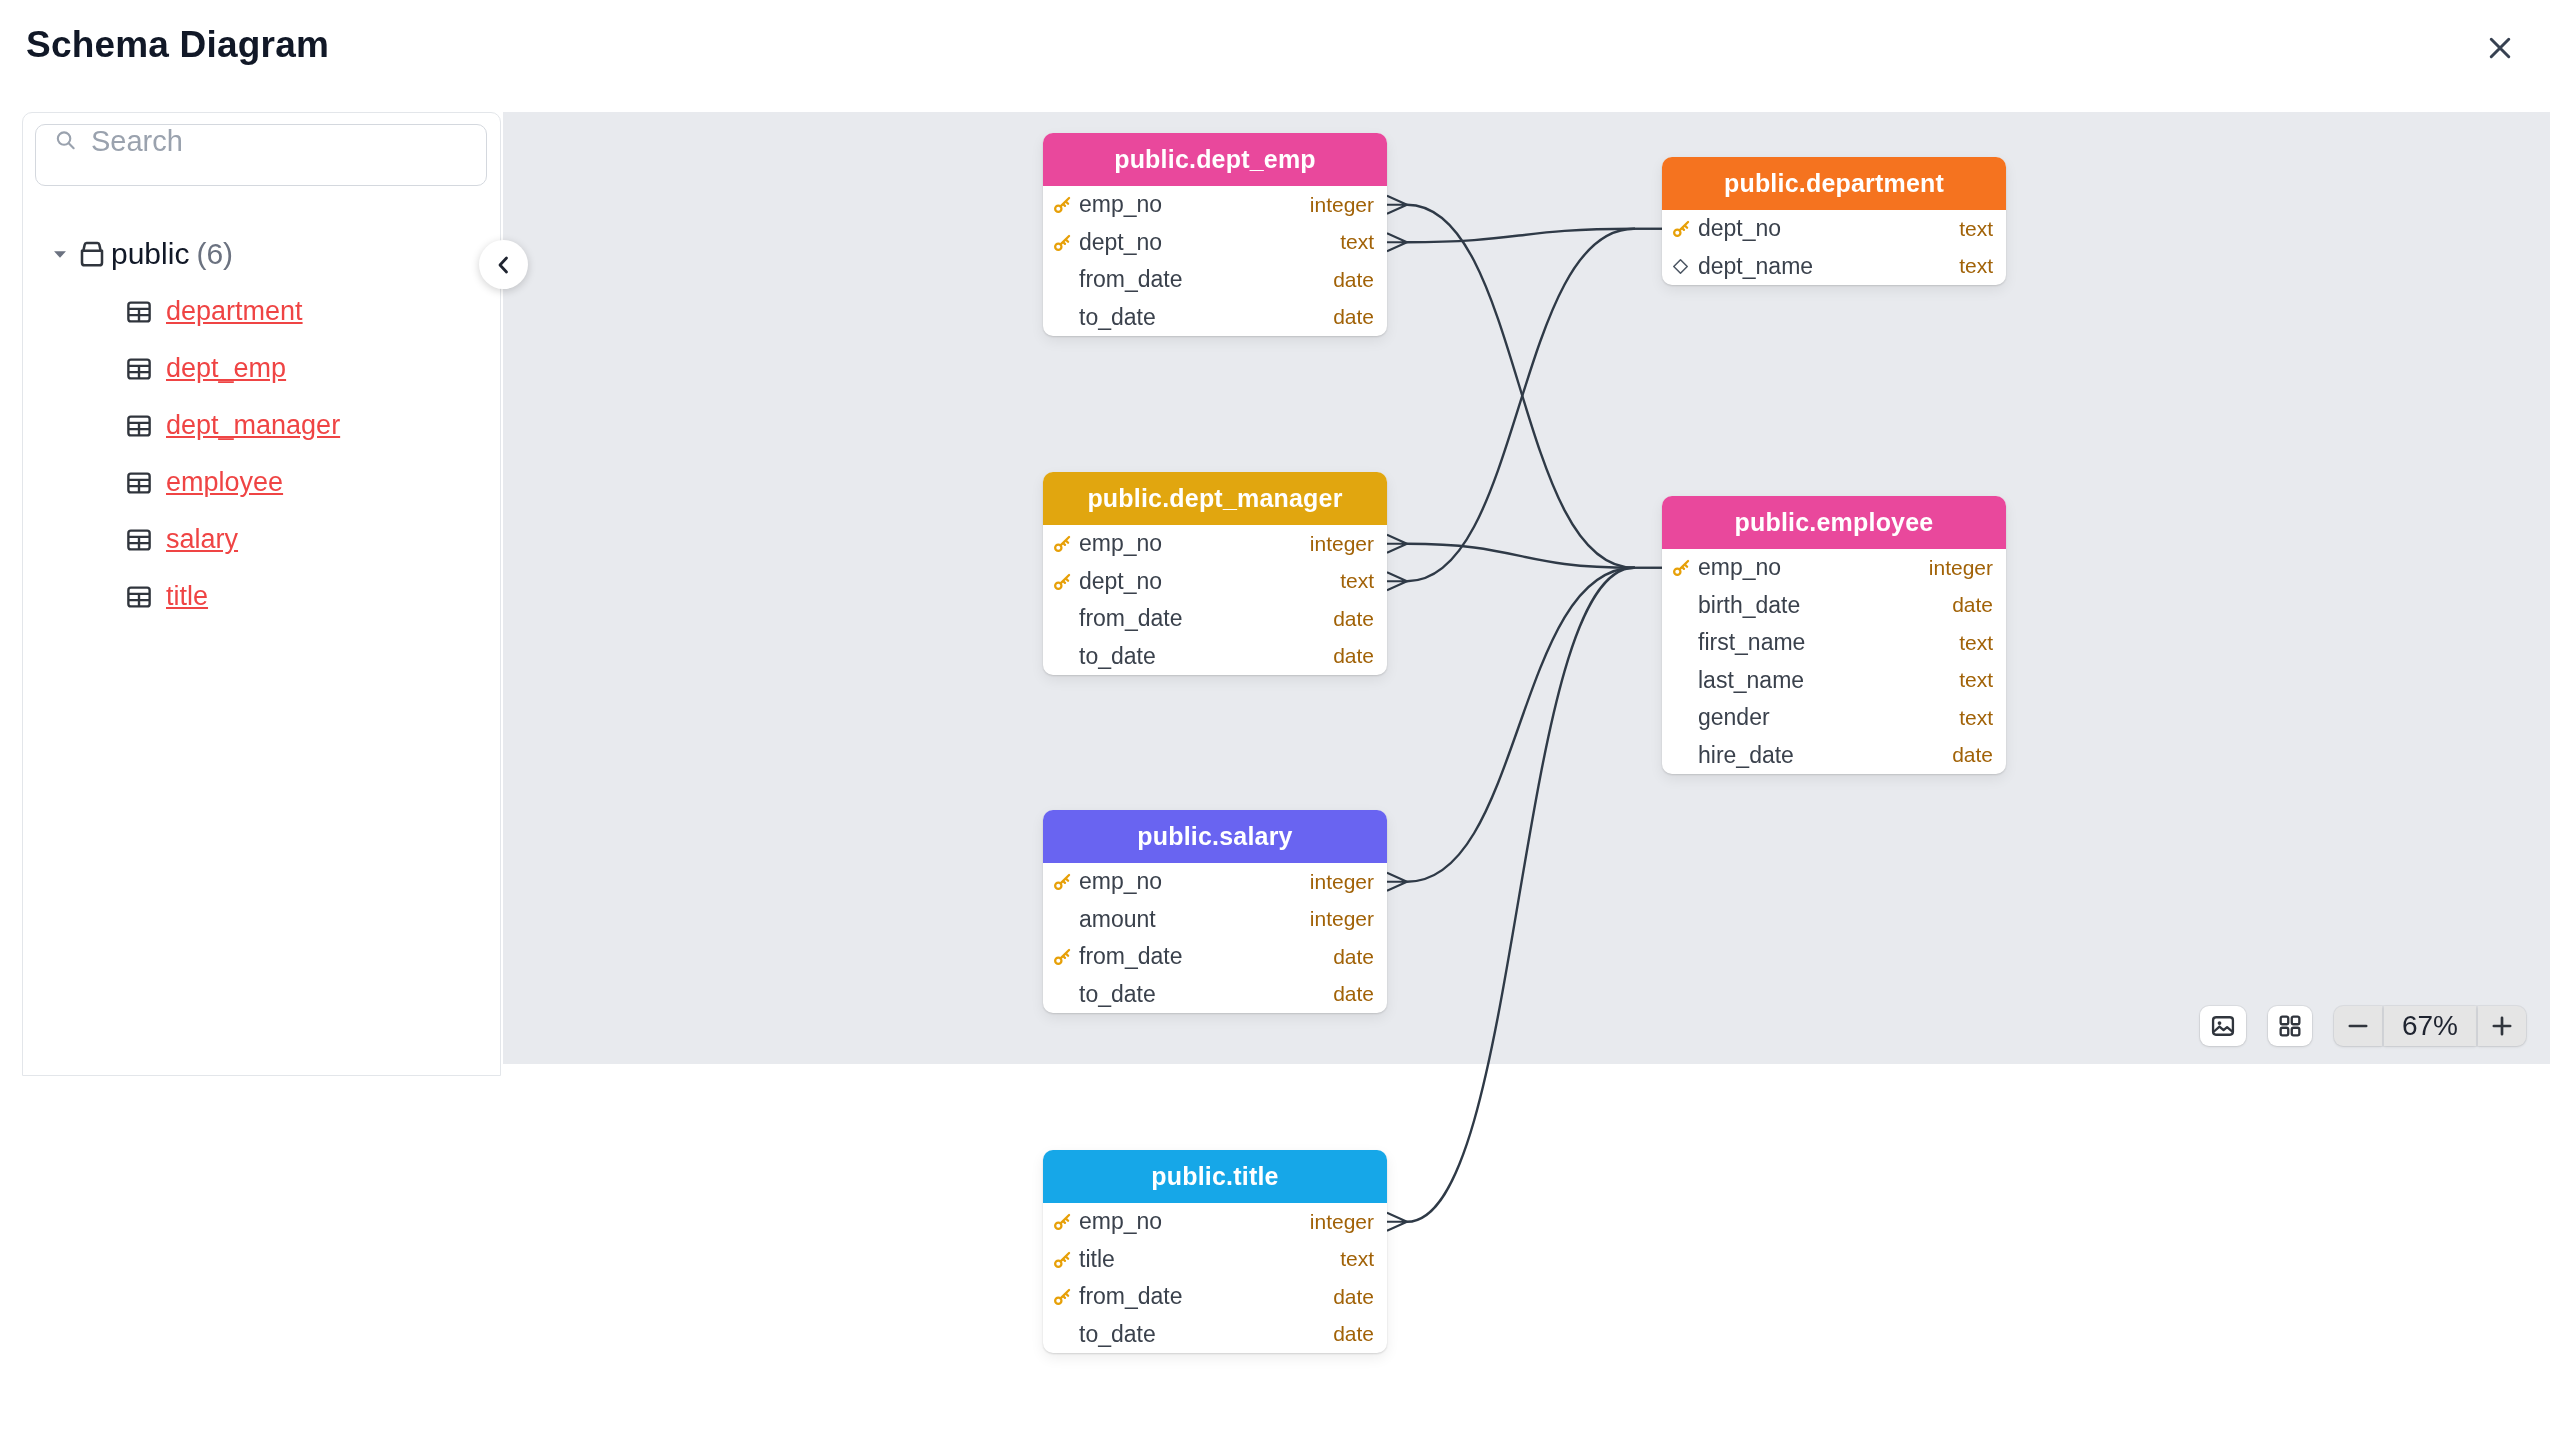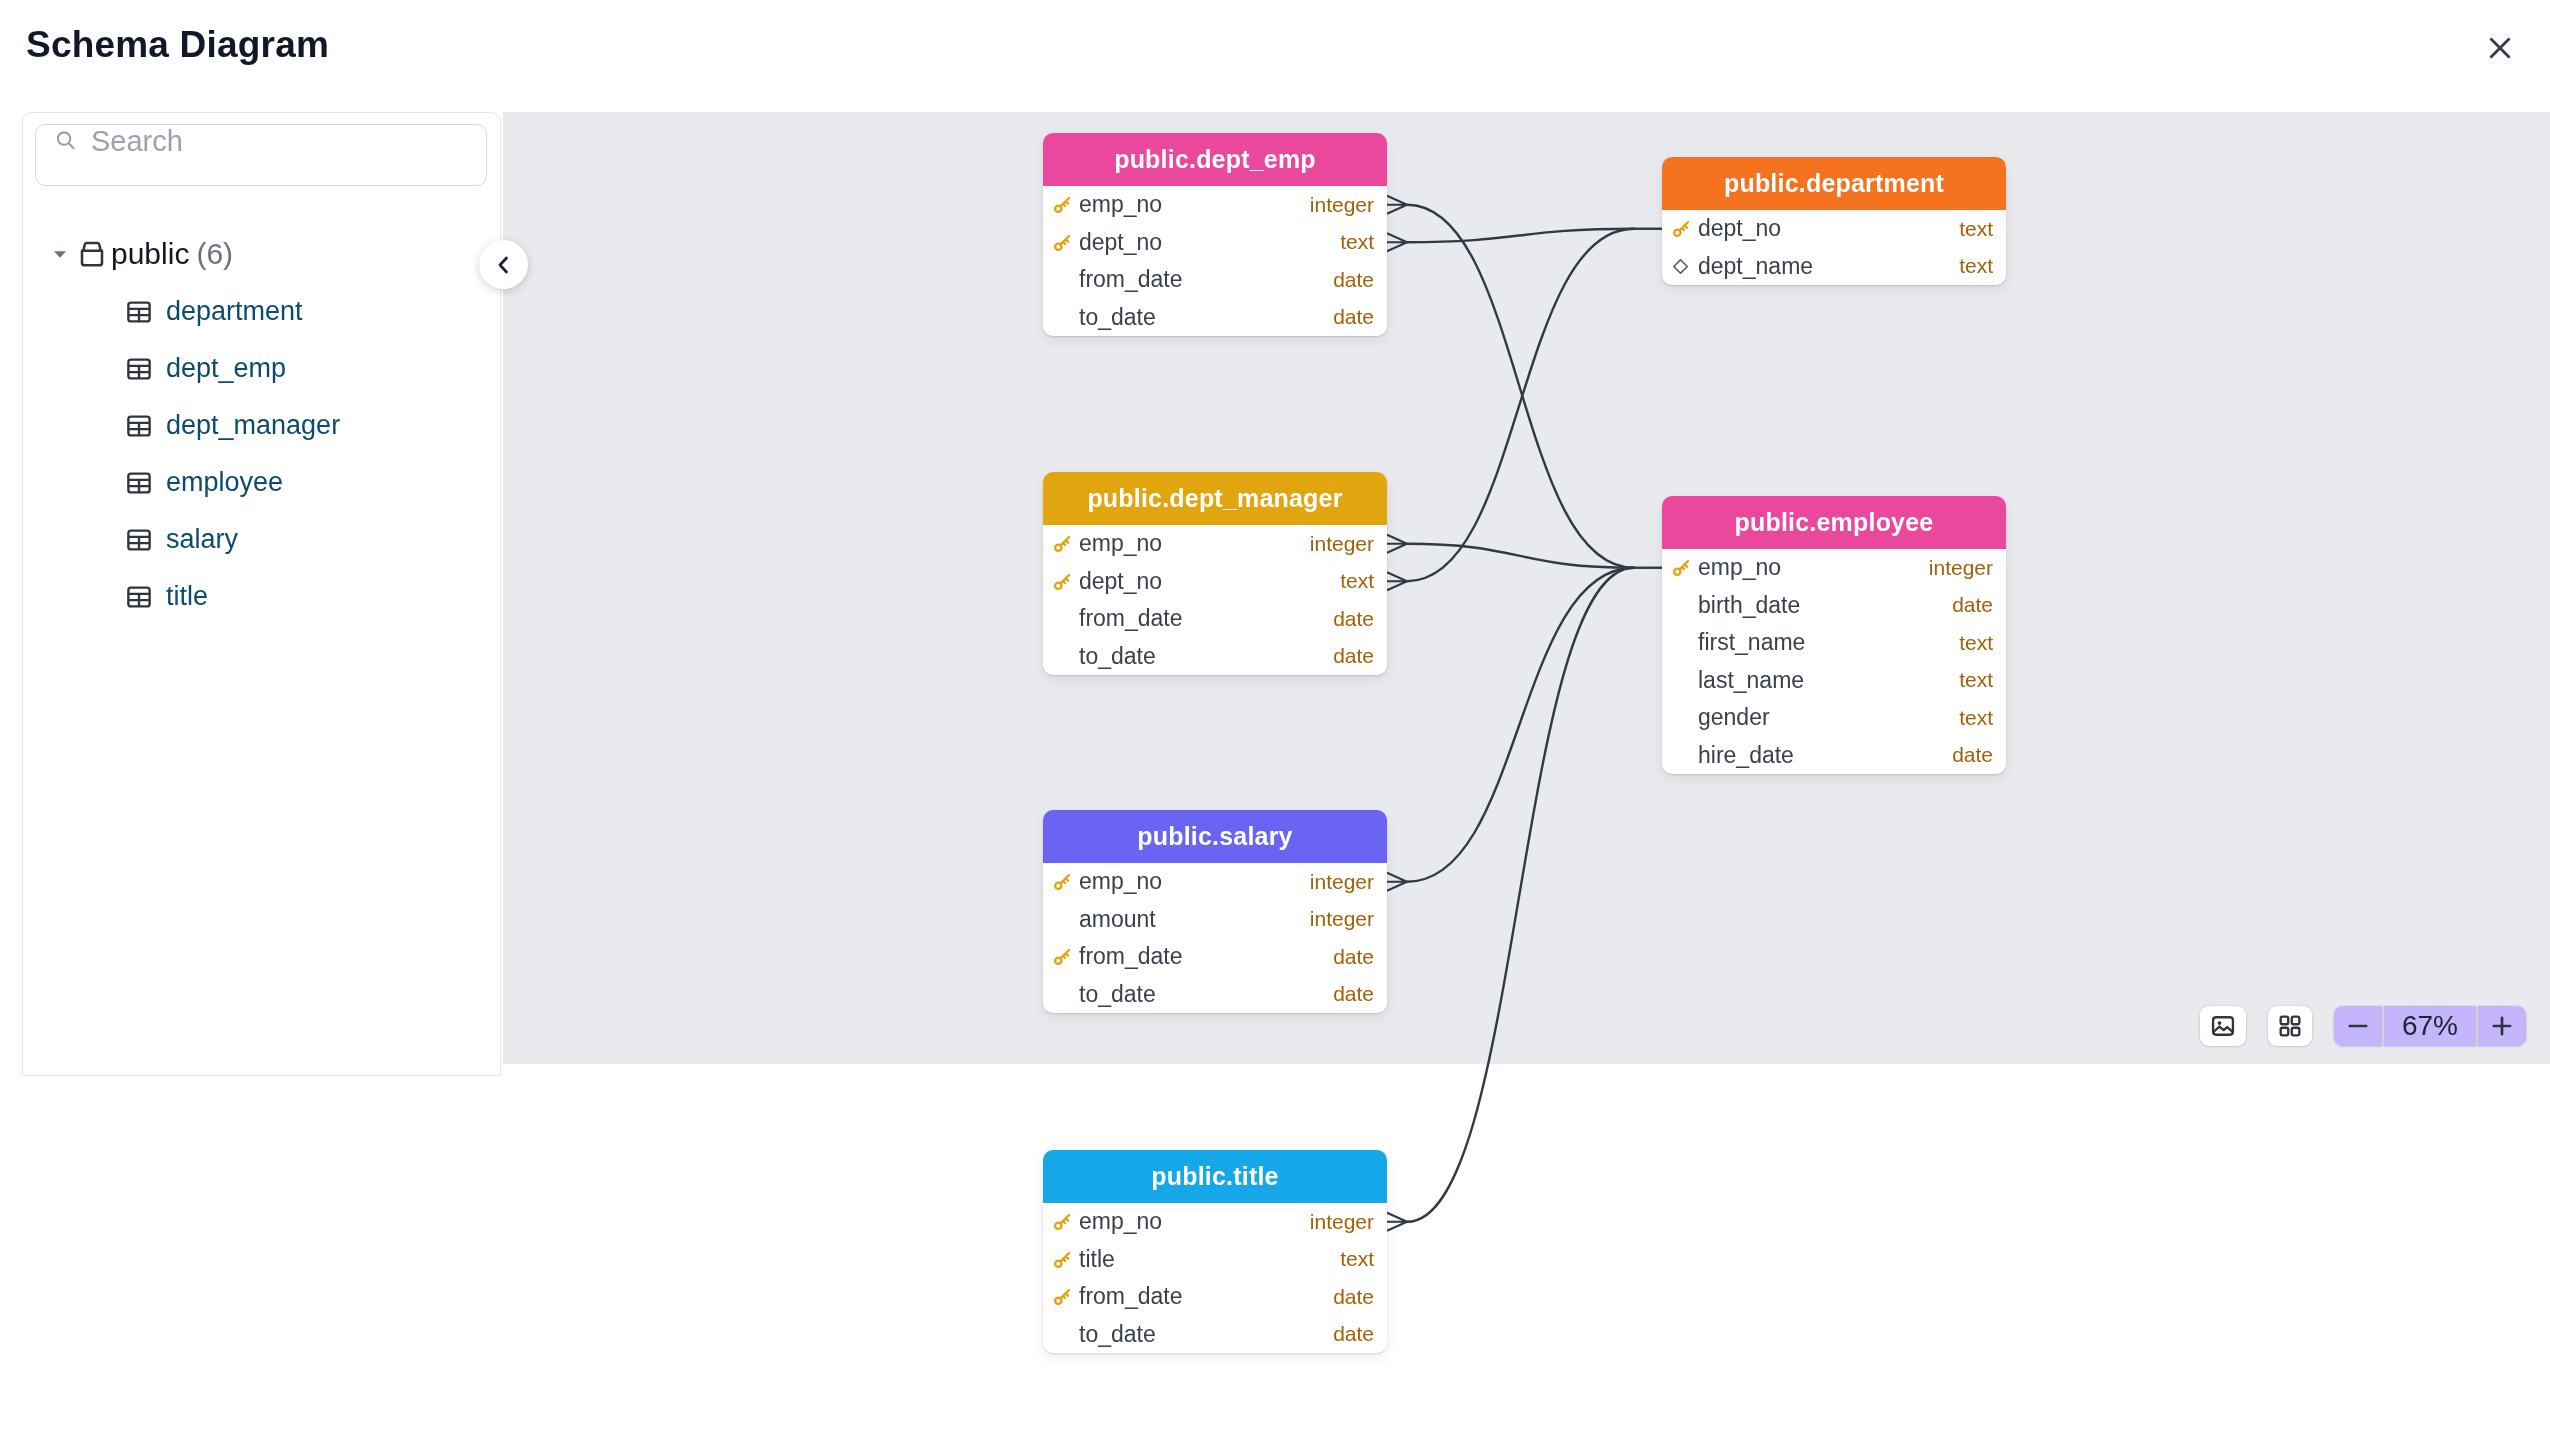--- a/index.html
+++ b/index.html
@@ -20,41 +20,41 @@
   .sidebar { position:absolute; left:22px; top:112px; width:479px; bottom:-12px; background:#fff;
              border:1px solid #e3e6ea; border-radius:10px 10px 0 0; }
   .search-box { position:absolute; left:12px; top:11px; width:452px; height:62px; border:1px solid #d4d8de; border-radius:10px;
                 display:flex; align-items:flex-start; padding:0 18px; gap:14px; background:#fff; }
   .search-box input { border:none; outline:none; flex:1; font-size:29px; color:#374151; font-family:inherit; background:transparent; }
   .search-box input::placeholder { color:#9aa2ae; }
   .tree { position:absolute; left:0; top:112px; right:0; }
   .schema-row { display:flex; align-items:center; height:58px; padding-left:24px; gap:3px; cursor:pointer; }
   .schema-name { font-size:30px; color:#111827; }
   .schema-count { font-size:30px; color:#6b7280; margin-left:4px; }
-  .tree-item { display:flex; align-items:center; height:57px; padding-left:101px; gap:12px; font-size:27px; color:#0c4a6e; cursor:pointer; }
+  .tree-item { display:flex; align-items:center; height:57px; padding-left:101px; gap:12px; font-size:27px; color:#ef4444; cursor:pointer;text-decoration:underline; }
   .collapse-btn { position:absolute; left:479px; top:240px; width:49px; height:49px; border-radius:50%; background:#fff;
                   border:none; box-shadow:0 2px 8px rgba(0,0,0,.18); cursor:pointer; display:flex; align-items:center; justify-content:center; z-index:5; }
 
   
   .entity { position:absolute; width:344px; background:#fff; border-radius:10px;
             box-shadow:0 1px 2px rgba(0,0,0,.14), 0 5px 14px rgba(0,0,0,.07); cursor:grab; }
   .entity-header { height:53px; border-radius:10px 10px 0 0; display:flex; align-items:center; justify-content:center;
                    color:#fff; font-size:25px; font-weight:700; letter-spacing:.2px; }
   .entity-rows { padding:0; }
   .col-row { display:flex; align-items:center; height:37.5px; padding:0 13px 0 9px; }
   .col-key { width:27px; display:flex; align-items:center; justify-content:flex-start; flex:0 0 27px; }
   .col-name { font-size:23px; color:#3a414c; font-weight:500; }
   .col-type { margin-left:auto; font-size:21px; color:#a16207; }
 
   
   .controls { position:absolute; right:24px; bottom:18px; display:flex; align-items:center; gap:22px; }
   .ctl-btn { width:46px; height:40px; background:#fff; border:none; border-radius:9px; display:flex; align-items:center; justify-content:center;
              box-shadow:0 0 0 1px rgba(0,0,0,.05), 0 1px 3px rgba(0,0,0,.10); cursor:pointer; }
   .zoom-group { display:flex; align-items:stretch; gap:2px; }
-  .zoom-seg { background:#c4b5fd; box-shadow:0 0 0 1px rgba(0,0,0,.05), 0 1px 3px rgba(0,0,0,.10); display:flex; align-items:center; justify-content:center; border:none; cursor:pointer; }
+  .zoom-seg { background:#e5e5e5; box-shadow:0 0 0 1px rgba(0,0,0,.05), 0 1px 3px rgba(0,0,0,.10); display:flex; align-items:center; justify-content:center; border:none; cursor:pointer; }
   .zoom-out { width:48px; height:40px; border-radius:9px 0 0 9px; }
   .zoom-val { width:92px; height:40px; font-size:28px; color:#1f2430; cursor:default; }
   .zoom-in  { width:48px; height:40px; border-radius:0 9px 9px 0; }
 </style>
 </head>
 <body>
 
 <div id="root">
 
   <div class="canvas-bg"></div>

